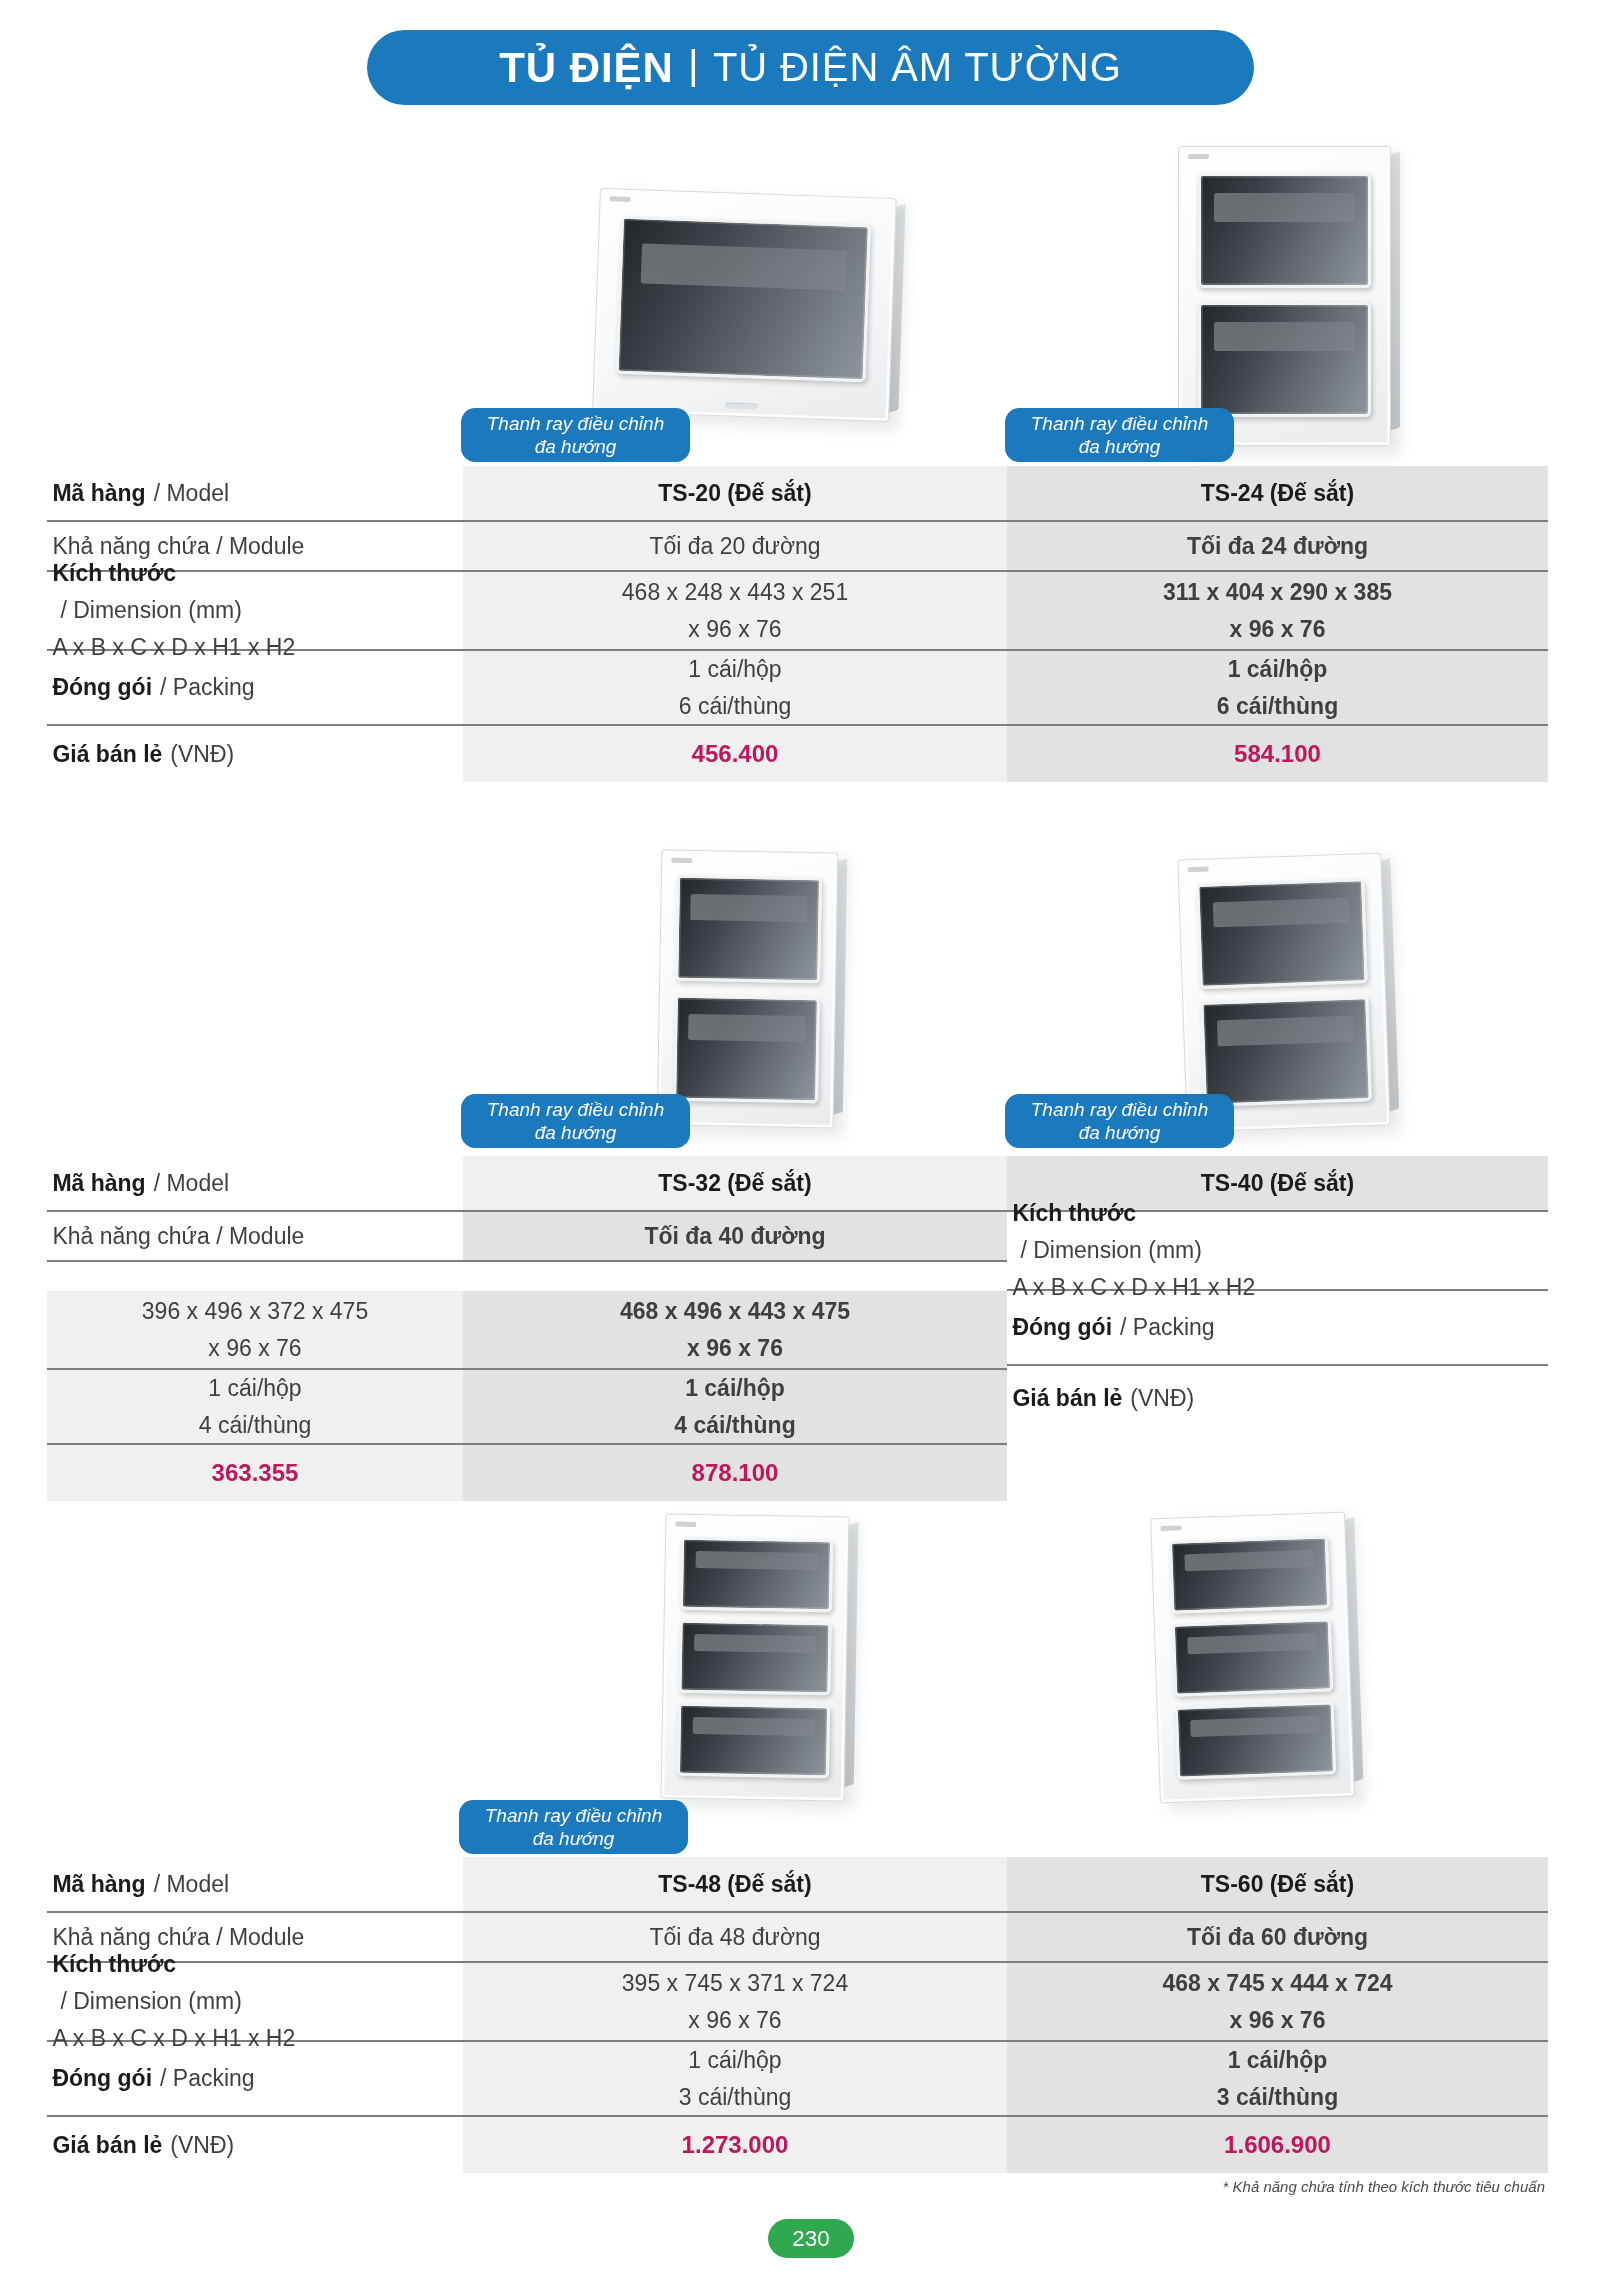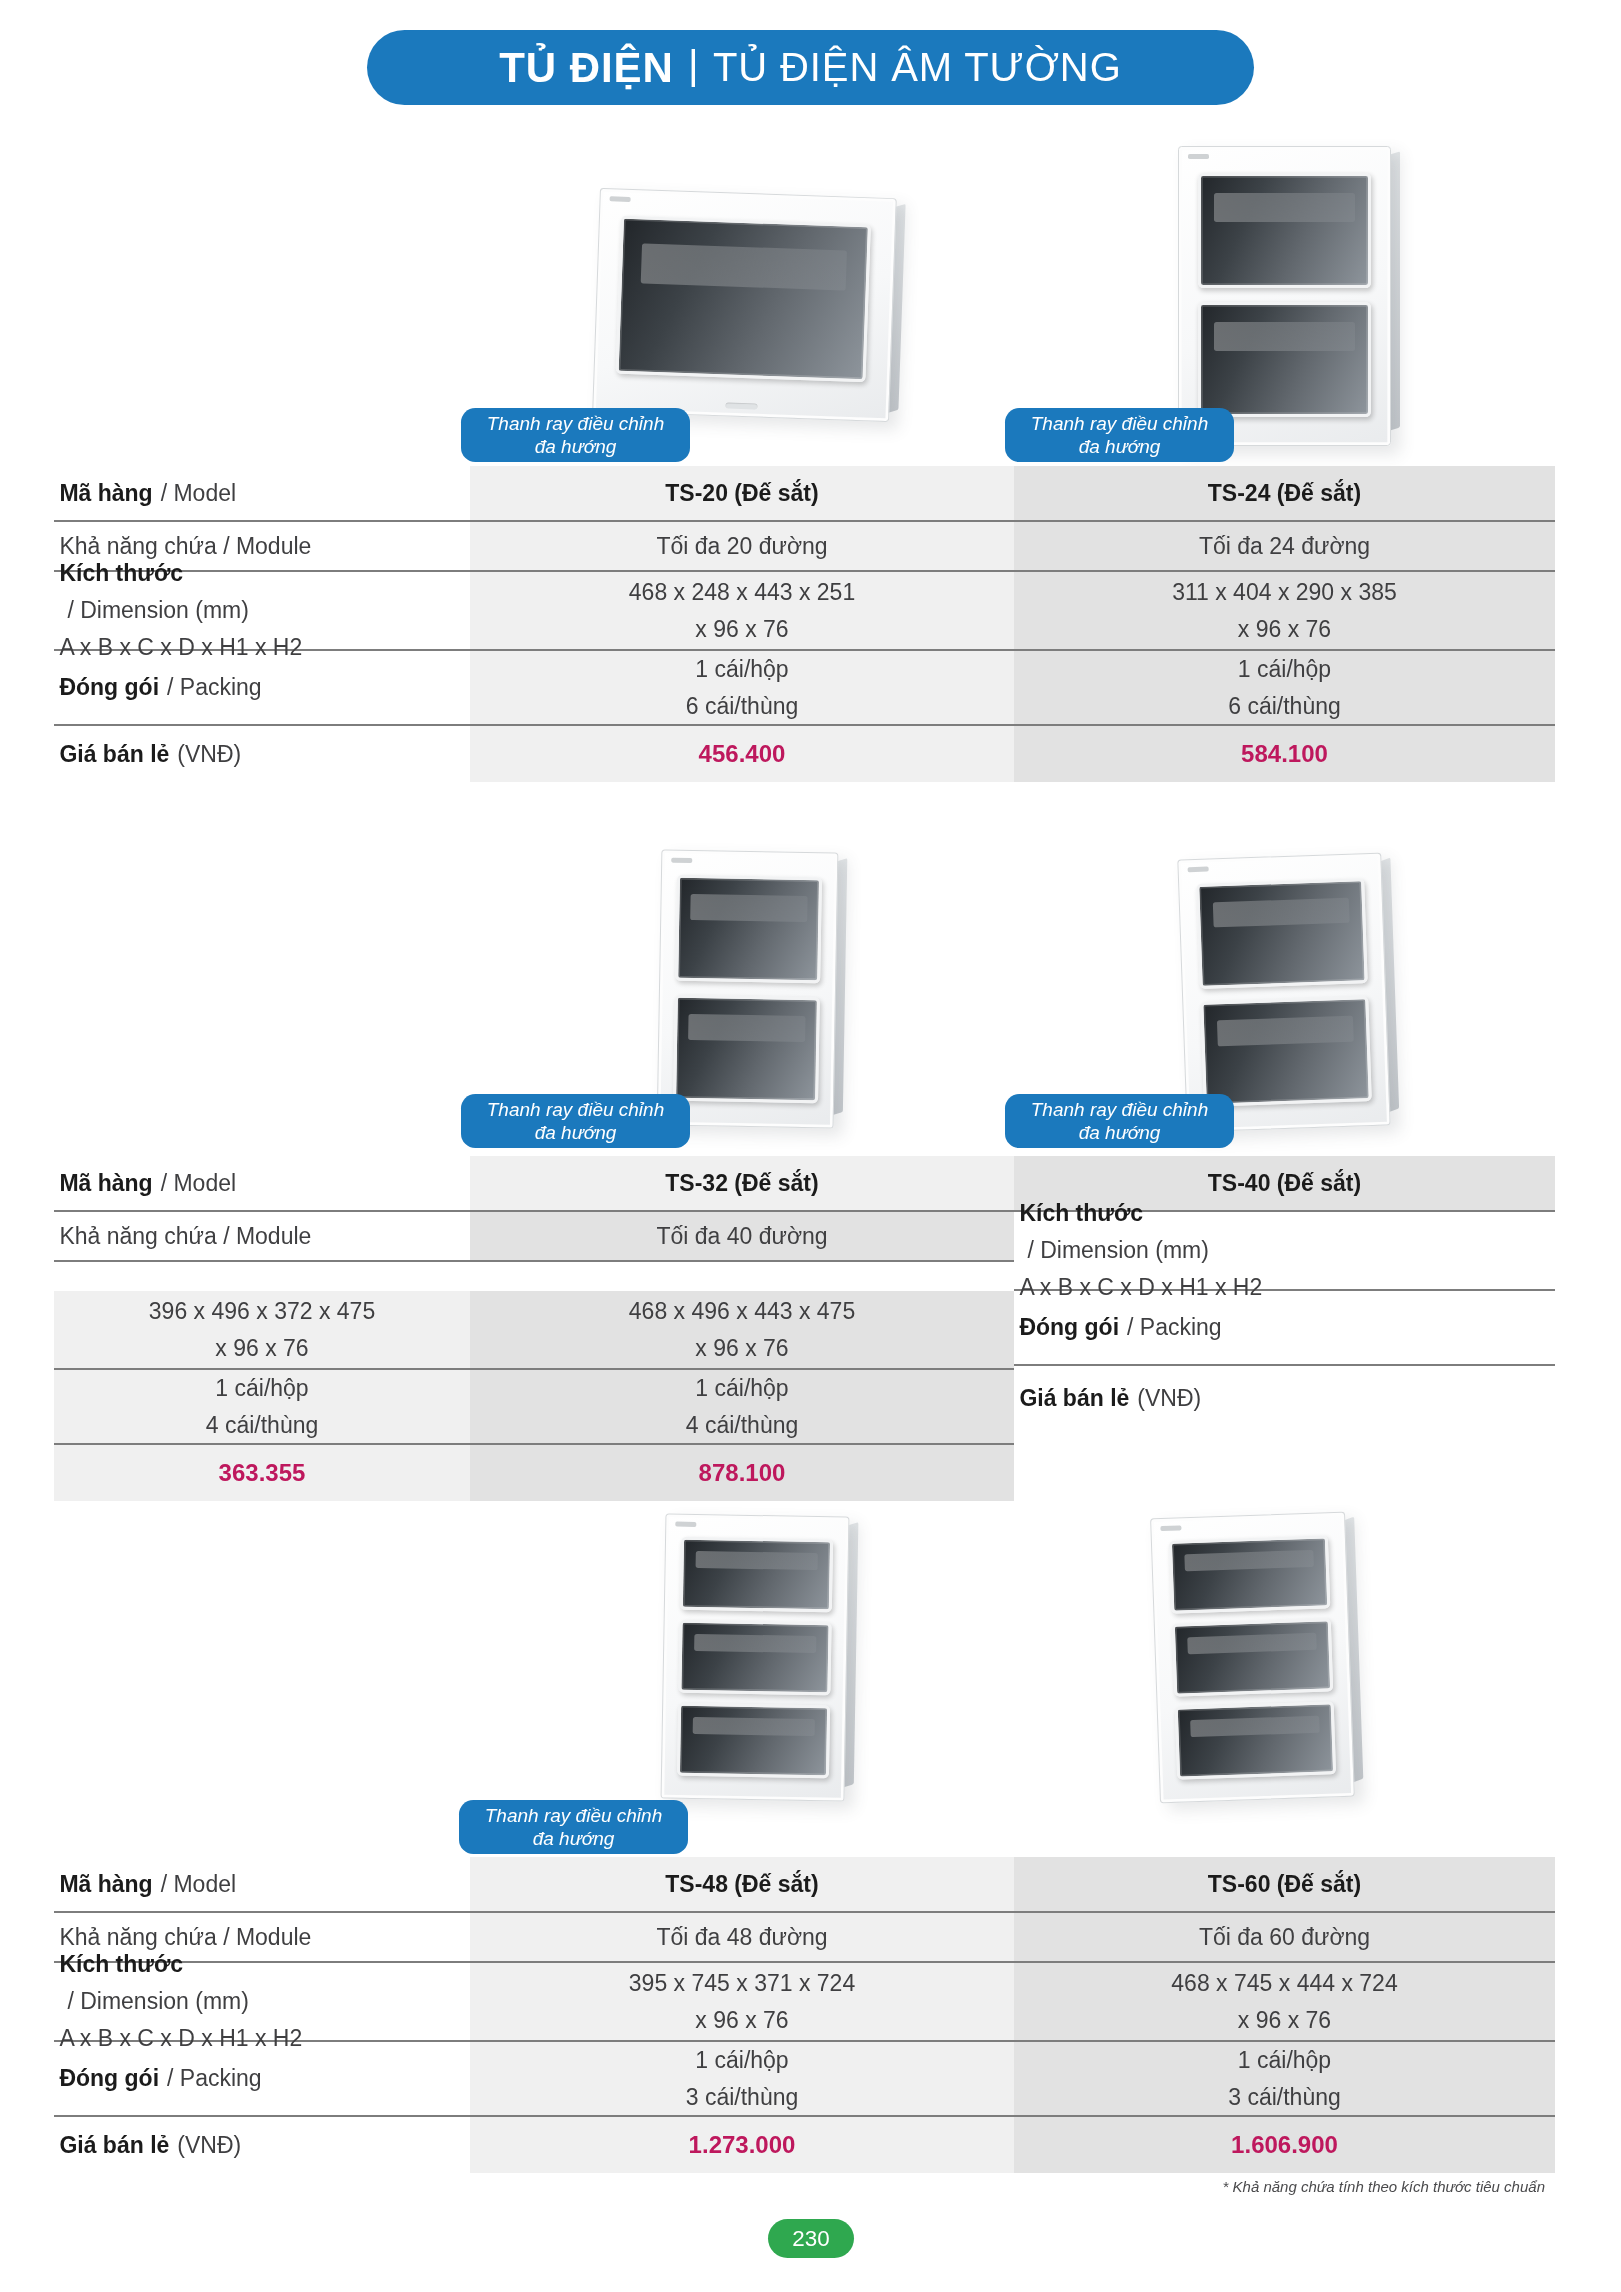--- a/index.html
+++ b/index.html
@@ -62,30 +62,30 @@
   .rail-badge {
     position:absolute; width:229px; min-height:48px;
     background:#1B79BD; border-radius:14.3px; color:#ffffff;
     font-style:italic; font-size:19px; line-height:1.24; font-weight:500;
     display:flex; flex-direction:column; align-items:center; justify-content:center;
     text-align:center; padding:3.6px 5.4px;
   }
 
   
   .ptable {
-    position:absolute; left:54px; width:1500px;
+    position:absolute; left:47px; width:1500px;
     display:grid; grid-template-columns:416px 544px 541px;
     font-size:23px; color:#3f3f41;
   }
   .cell { display:flex; align-items:center; }
   .r1 { height:56px; } .r2 { height:50px; } .r3 { height:79px; }
   .r4 { height:75px;text-align:center; } .r5 { height:56px; }
   .lab { justify-content:flex-start; padding-left:5.4px; background:transparent; }
   .v1  { justify-content:center; background:#F0F0F0; text-align:center; }
-  .v2  { justify-content:center; background:#E2E2E2; text-align:center; }
+  .v2  { justify-content:center; background:#E2E2E2; text-align:center;font-weight:bold; }
   .rb  { border-bottom:2.7px solid #7D7D7D; }
   .bold-part { font-weight:bold; color:#1b1b1b; }
   .reg-part  { font-weight:normal; color:#3f3f41; margin-left:8px; }
   .lab-col { display:flex; flex-direction:column; justify-content:center; }
   .two-line span { display:block; line-height:1.6; }
   .model-cell { font-weight:bold; color:#1b1b1b; }
   .price-cell { font-weight:bold; color:#be185d; font-size:24px; }
 
   
   .footnote {

